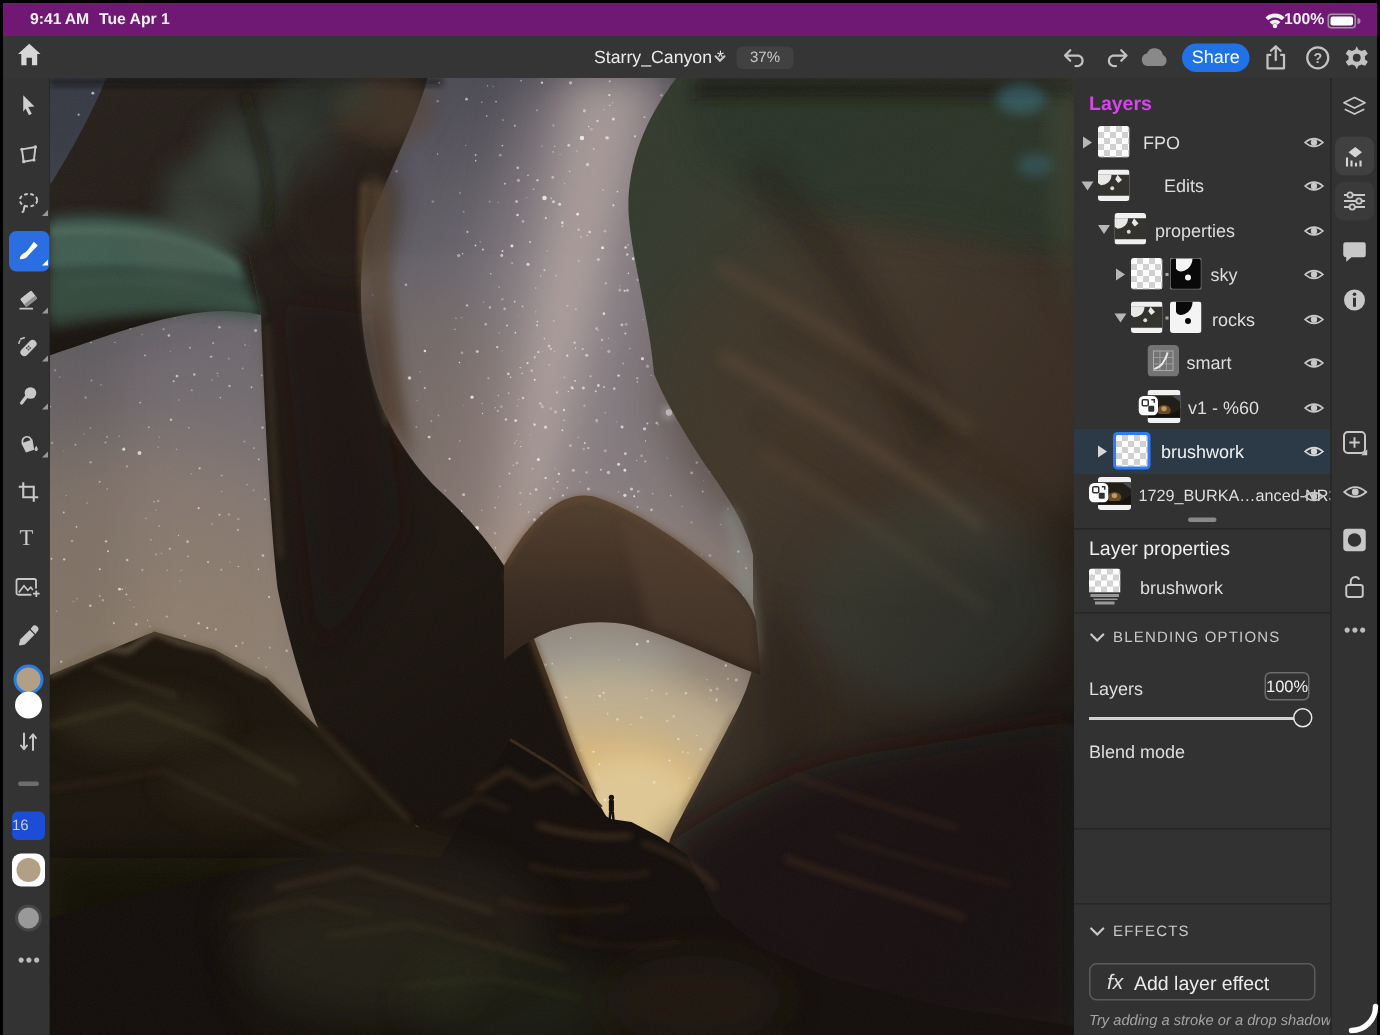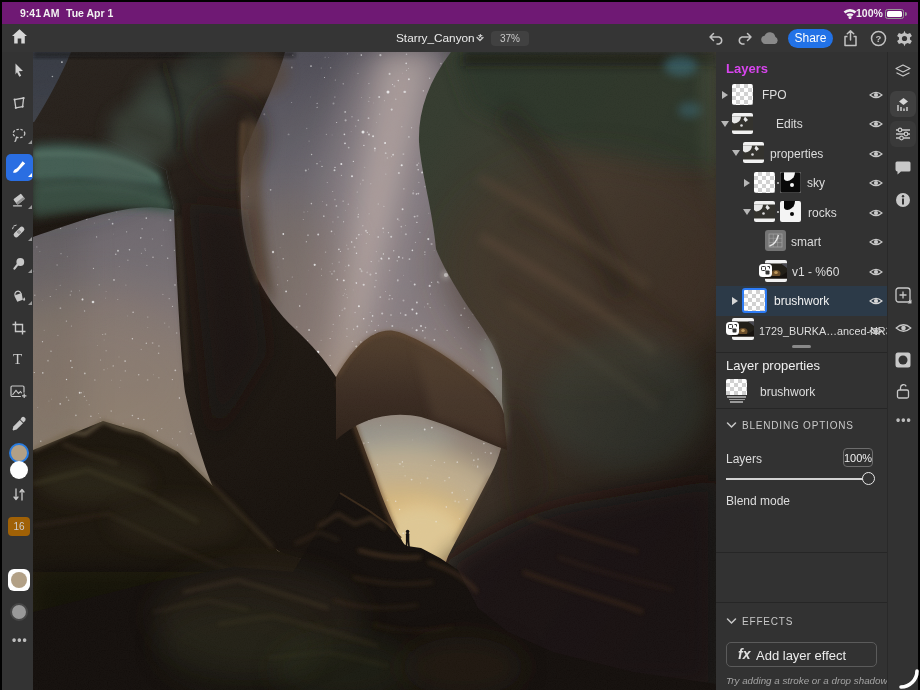--- a/index.html
+++ b/index.html
@@ -1283,21 +1283,21 @@
   <svg class="abs" style="left:9px;top:364px" width="16" height="16" viewBox="0 0 16 16">
         <path d="M10.6,1.6 A2.4,2.4 0 0 1 14.4,4.4 L12.6,6.6 L9.4,3.4 Z" fill="#c9c9c9"></path>
         <path d="M8.8,4 L12,7.2 L5.6,13.6 L2.2,14.4 L1.6,13.8 L2.4,10.4 Z" fill="#c9c9c9"></path>
       </svg>
   <div class="abs" style="left:7px;top:391px;width:20px;height:20px;border-radius:50%;background:#b3a187;border:2px solid #2a7de1"></div>
   <div class="abs" style="left:8px;top:409px;width:18px;height:18px;border-radius:50%;background:#fff"></div>
   <svg class="abs" style="left:10px;top:435px" width="14" height="15" viewBox="0 0 14 15">
         <path d="M4,2 L4,12 M2,10 L4,12.5 L6,10 M10,13 L10,3 M8,5 L10,2.5 L12,5" stroke="#c9c9c9" stroke-width="1.3" fill="none" stroke-linecap="round" stroke-linejoin="round"></path>
       </svg>
   <div class="abs" style="left:10px;top:469px;width:14px;height:3px;background:#6e6e6e;border-radius:1.5px"></div>
-  <div class="abs" style="left:6px;top:465px;width:22px;height:19px;background:#a16207;border-radius:4px;color:#cfcfcf;font-size:10px;text-align:center;line-height:19px">16</div>
+  <div class="abs" style="left:6px;top:489px;width:22px;height:19px;background:#1d4ed8;border-radius:4px;color:#cfcfcf;font-size:10px;line-height:19px">16</div>
   <div class="abs" style="left:6px;top:517px;width:22px;height:22px;background:#fff;border-radius:6px">
         <div style="position:absolute;left:3px;top:3px;width:16px;height:16px;background:#b3a187;border-radius:50%"></div>
       </div>
   <div class="abs" style="left:8px;top:551px;width:18px;height:18px;background:#9a9a9a;border-radius:50%;border:2px solid #474747"></div>
   <div class="abs" style="left:10px;top:581px;color:#bdbdbd;font-size:12px;letter-spacing:1px;font-weight:700">•••</div>
   <div class="abs" style="left:26px;top:88px;width:0;height:0;border-left:4px solid transparent;border-bottom:4px solid #9a9a9a"></div>
   <div class="abs" style="left:26px;top:121px;width:0;height:0;border-left:4px solid transparent;border-bottom:4px solid #fff"></div>
   <div class="abs" style="left:26px;top:153px;width:0;height:0;border-left:4px solid transparent;border-bottom:4px solid #9a9a9a"></div>
   <div class="abs" style="left:26px;top:185px;width:0;height:0;border-left:4px solid transparent;border-bottom:4px solid #9a9a9a"></div>
   <div class="abs" style="left:26px;top:217px;width:0;height:0;border-left:4px solid transparent;border-bottom:4px solid #9a9a9a"></div>
@@ -1443,21 +1443,21 @@
   <div class="abs" style="left:10px;top:426px;width:143px;height:1.5px;background:#d4d4d4"></div>
   <div class="abs" style="left:146px;top:420px;width:13px;height:13px;border-radius:50%;background:#333;border:1.8px solid #e8e8e8"></div>
   <div class="abs lbl" style="left:10px;top:442px">Blend mode</div>
   <div class="divider" style="top:500px"></div>
   <div class="divider" style="top:550px"></div>
   <svg class="abs" style="left:10px;top:565px" width="11" height="8" viewBox="0 0 11 8">
         <path d="M1.5,2 L5.5,6 L9.5,2" stroke="#c9c9c9" stroke-width="1.5" fill="none" stroke-linecap="round"></path>
       </svg>
   <div class="abs seclbl" style="left:26px;top:564px">EFFECTS</div>
   <div class="abs btn" style="left:10px;top:590px;width:151px;height:25px">
-        <span style="position:absolute;left:11px;top:3px;font-size:14px;font-style:italic;font-weight:700;color:#e0e0e0">fx</span>
+        <span style="position:absolute;left:11px;top:3px;font-size:14px;font-style:italic;font-weight:400;color:#e0e0e0">fx</span>
         <span style="position:absolute;left:29px;top:4.5px">Add layer effect</span>
       </div>
   <div class="abs" style="left:10px;top:623px;color:#a5a5a5;font-size:9.8px;font-style:italic;white-space:nowrap">Try adding a stroke or a drop shadow.</div>
 </div>
 <div class="abs" id="strip">
   <svg class="abs" style="left:6px;top:12px" width="18" height="16" viewBox="0 0 18 16">
         <path d="M9,1 L16,4.5 L9,8 L2,4.5 Z" stroke="#c9c9c9" stroke-width="1.2" fill="none" stroke-linejoin="round"></path>
         <path d="M2.5,8.8 L9,12 L15.5,8.8" stroke="#c9c9c9" stroke-width="1.2" fill="none" stroke-linejoin="round"></path>
       </svg>
   <div class="abs" style="left:2px;top:39px;width:26px;height:26px;background:#414141;border-radius:6px"></div>

